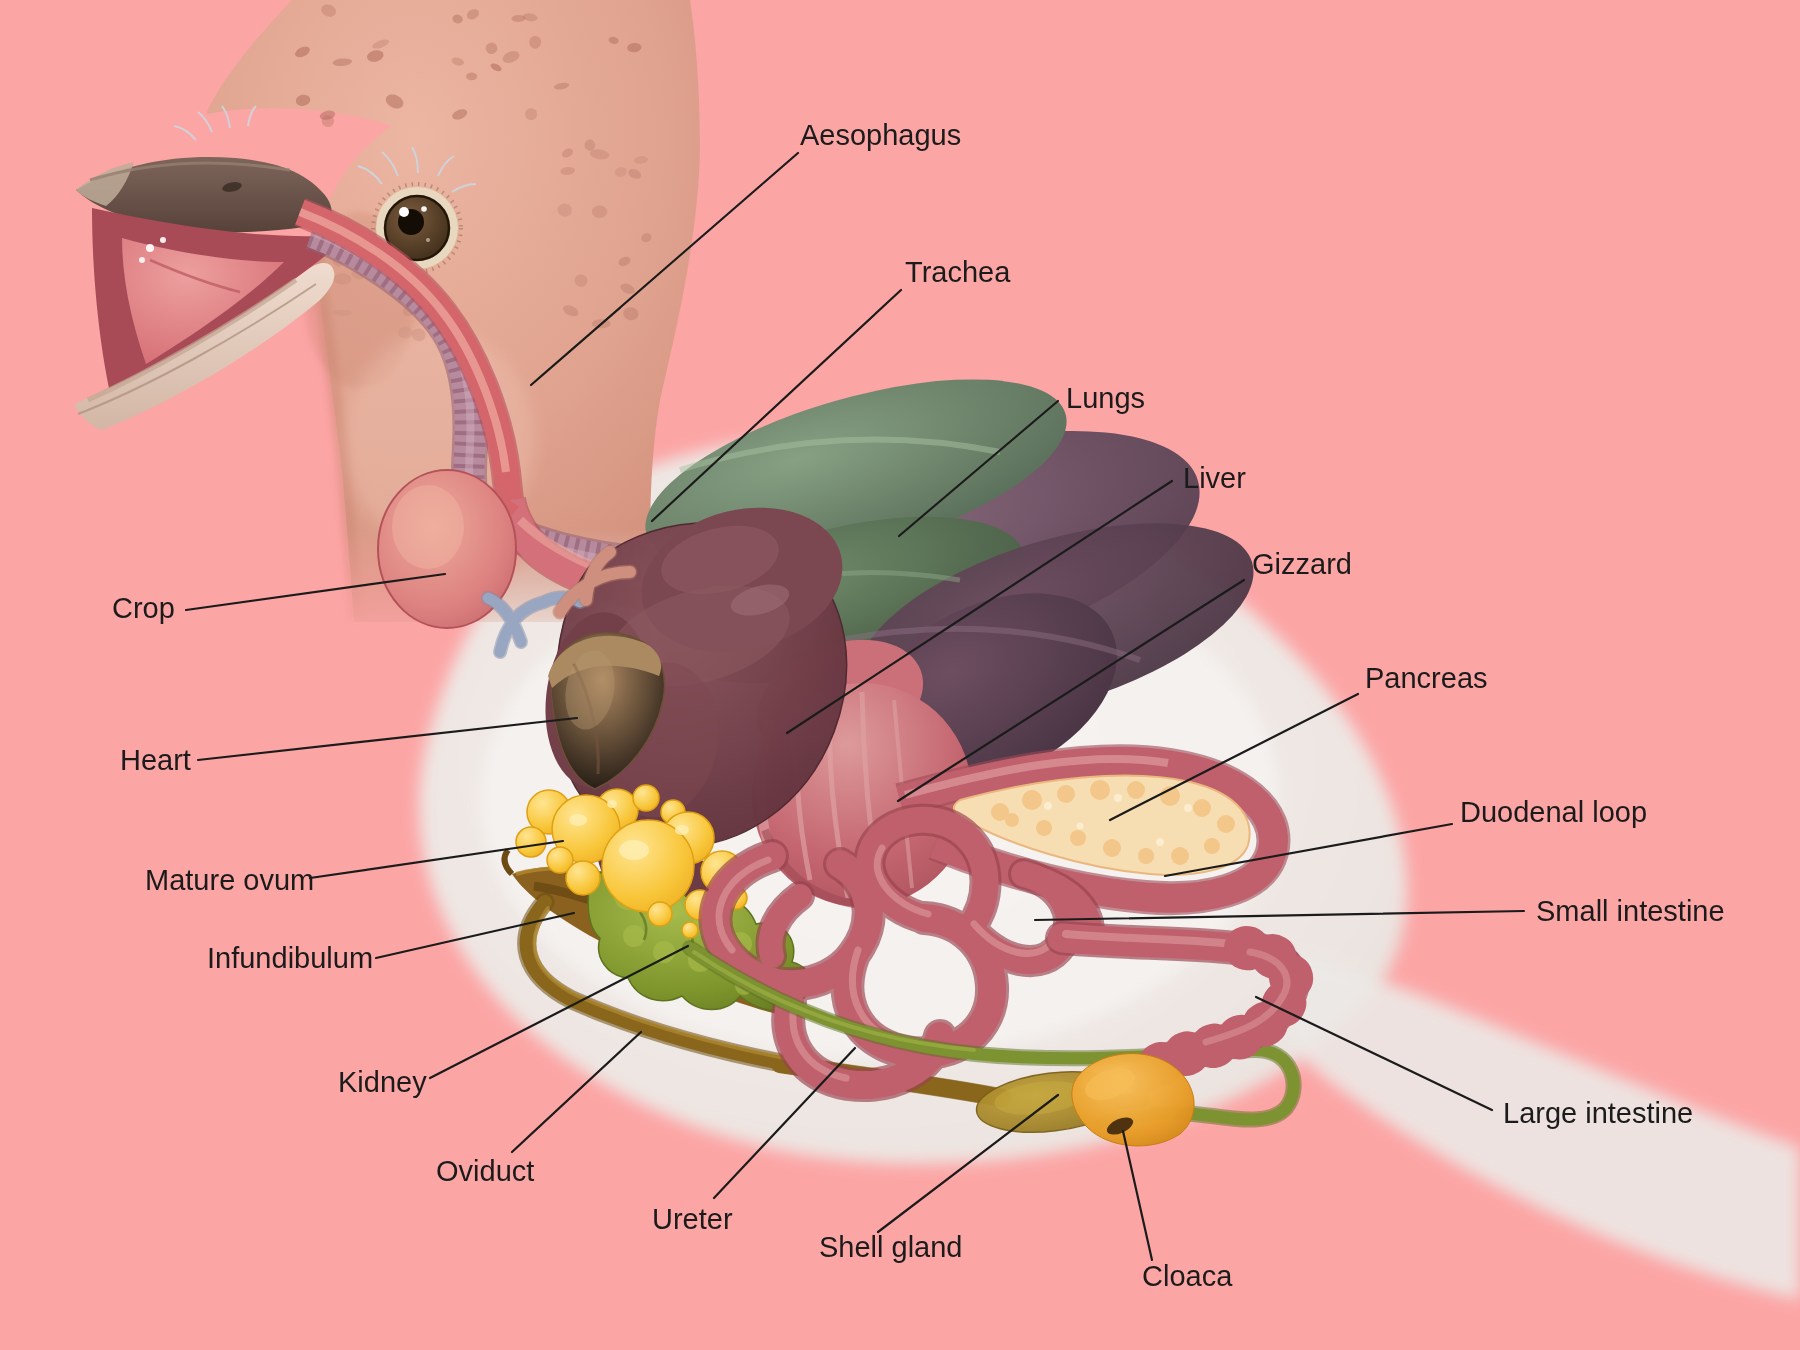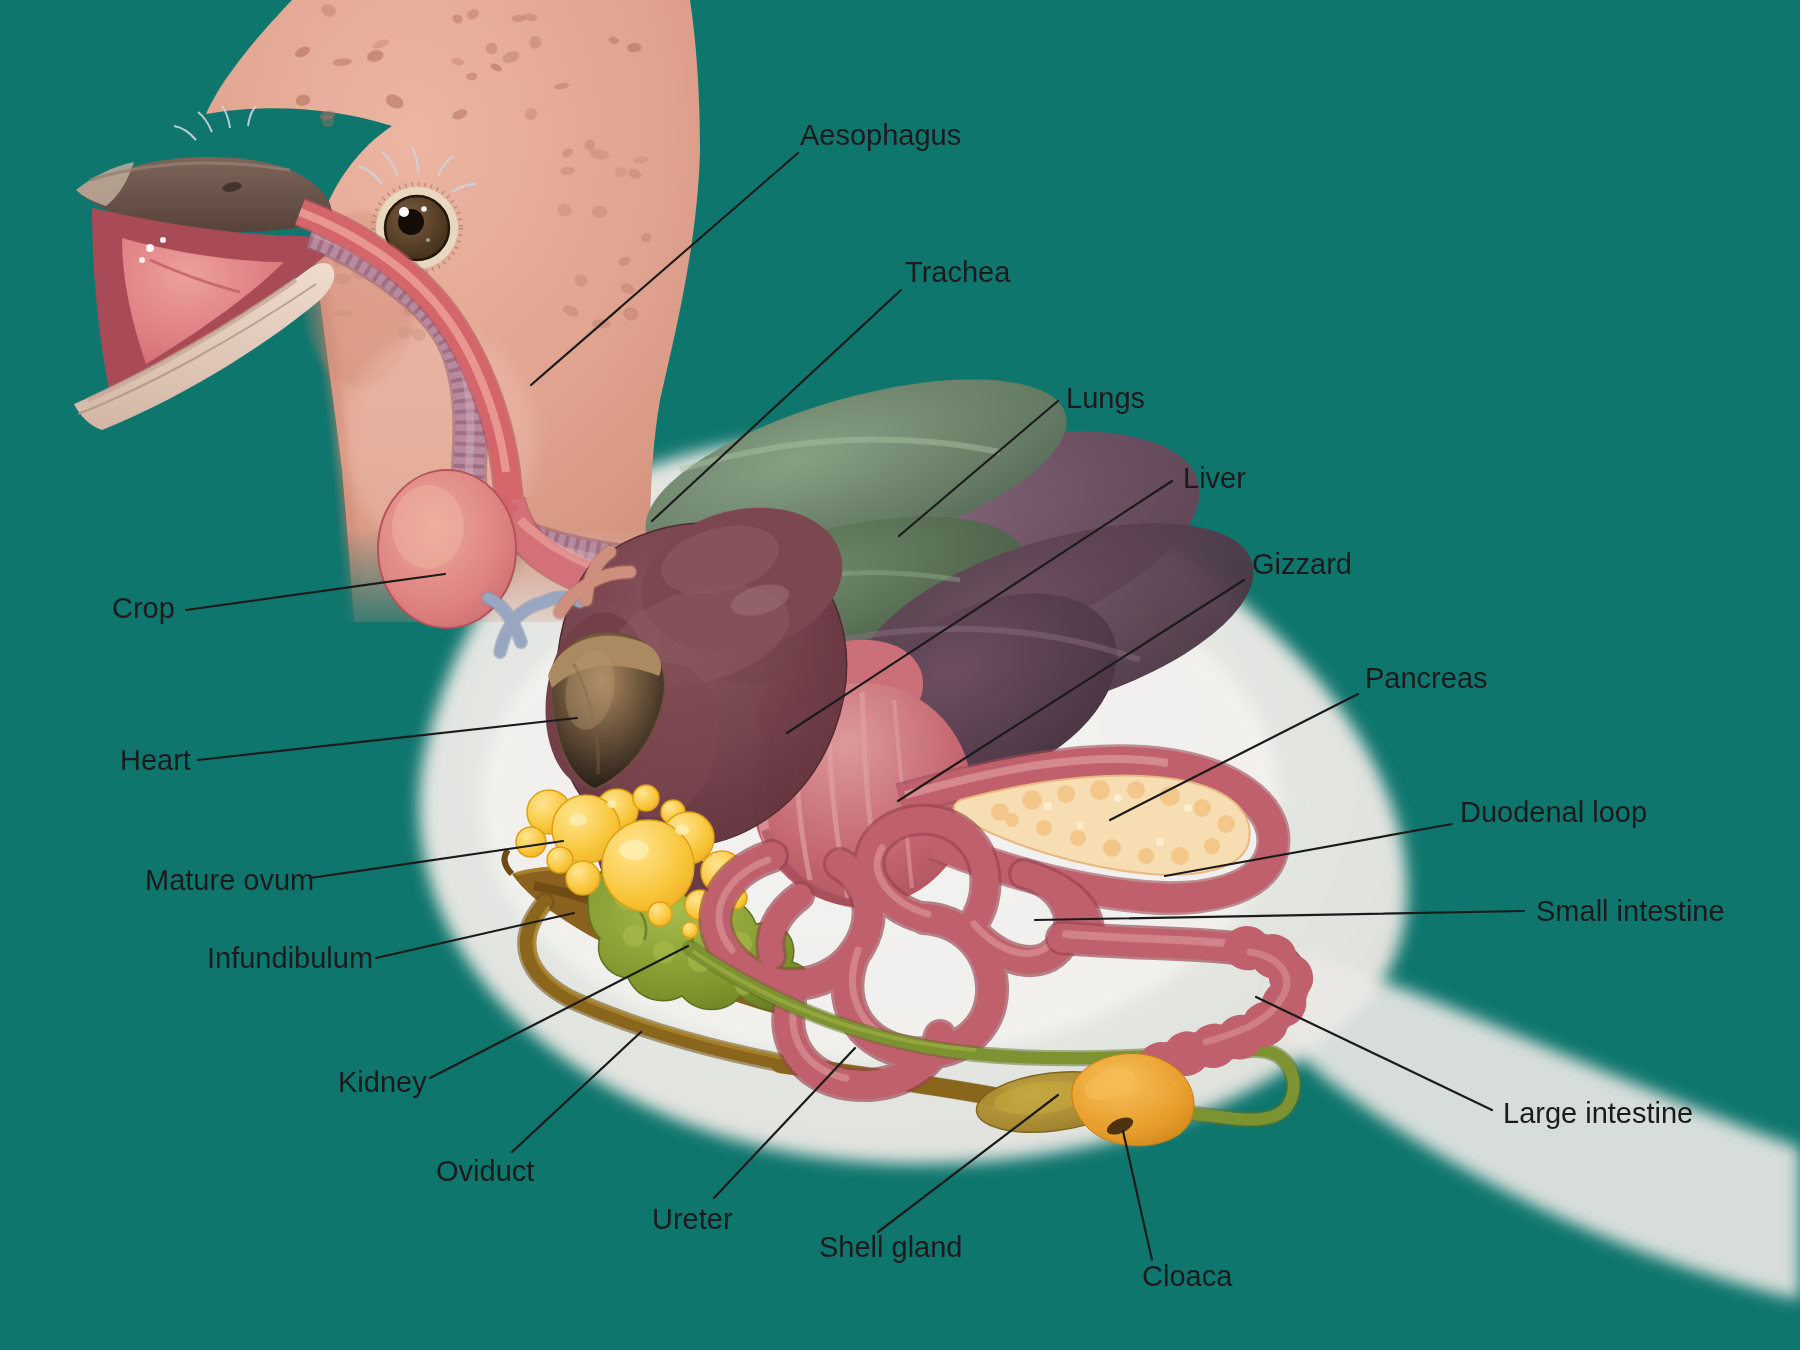--- a/index.html
+++ b/index.html
@@ -1,16 +1,16 @@
 <!DOCTYPE html>
 <html><head>
 <meta charset="utf-8">
 <style>
   html,body{margin:0;padding:0;background:#fff;}
-  .stage{position:relative;width:1800px;height:1350px;background:#0f766e;overflow:hidden;
+  .stage{position:relative;width:1800px;height:1350px;background:#fca5a5;overflow:hidden;
          font-family:"Liberation Sans","DejaVu Sans",sans-serif;}
   svg{display:block;}
   .lbl{font-family:"Liberation Sans","DejaVu Sans",sans-serif;font-size:29px;fill:#1b1b1b;}
   .leader{stroke:#1b1b1b;stroke-width:2.2;fill:none;stroke-linecap:round;}
 </style>
 </head>
 <body>
 
 <div class="stage">
 <svg id="art" width="1800" height="1350" viewBox="0 0 1800 1350" xmlns="http://www.w3.org/2000/svg">

